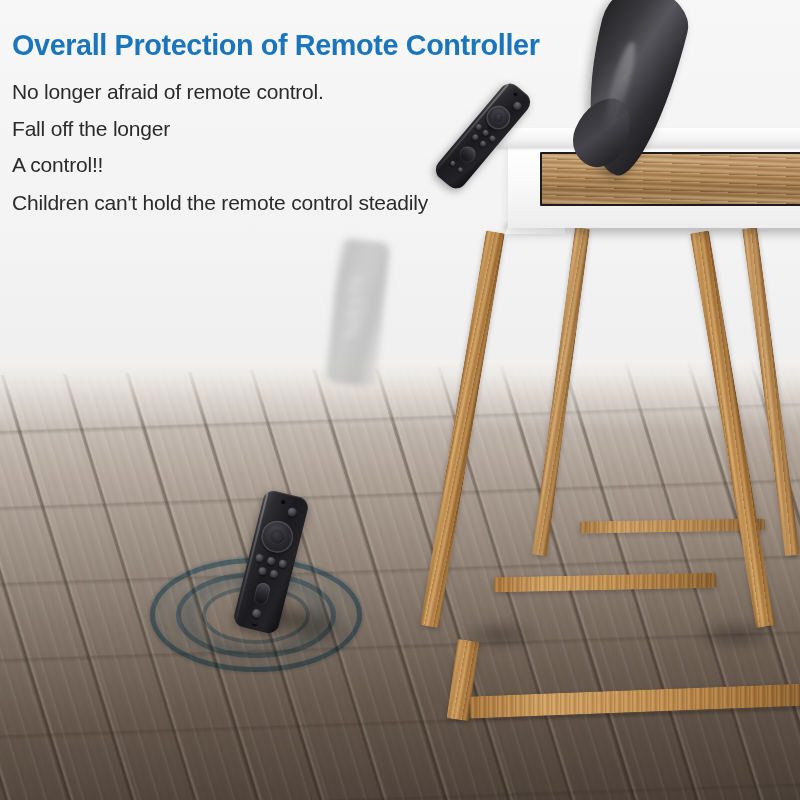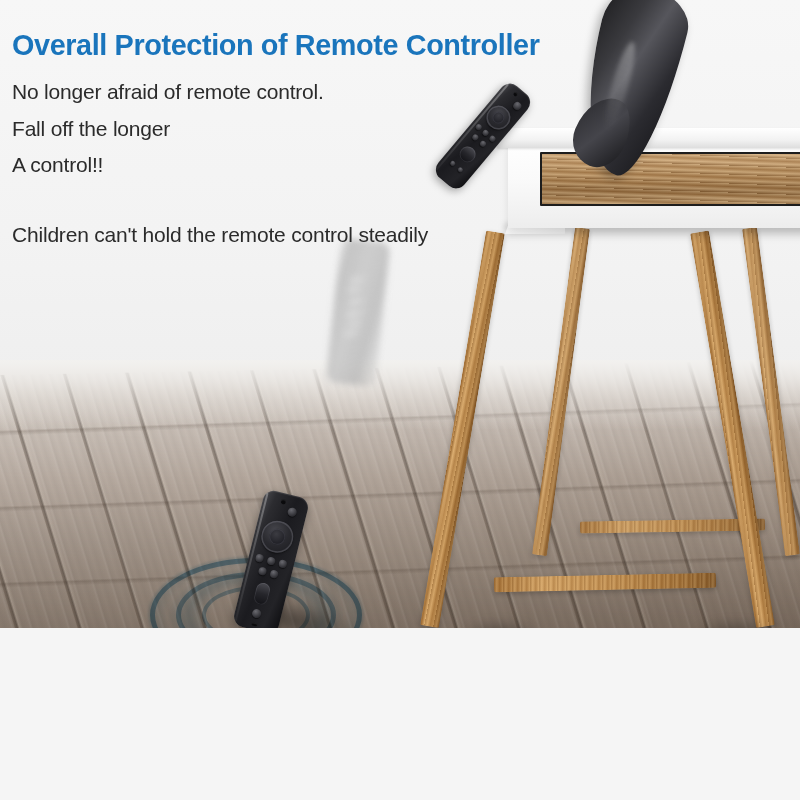--- a/index.html
+++ b/index.html
@@ -5,21 +5,21 @@
 <style>
   * { margin:0; padding:0; box-sizing:border-box; }
   html,body { width:800px; height:800px; overflow:hidden; }
   body {
     font-family:"Liberation Sans","DejaVu Sans",sans-serif;
     background:#f5f5f5;
   }
 
   #stage {
     position:relative;
-    width:800px; height:628px;
+    width:800px; height:800px;
     overflow:hidden;
     background:#fef9c3;
   }
 
   
   .wall {
     position:absolute; left:0; top:0; width:800px; height:420px;
     background:linear-gradient(180deg,#f7f7f7 0%,#f3f3f3 55%,#eeeeee 100%);
   }
 
@@ -272,21 +272,21 @@
   }
   .bodyline {
     position:absolute; left:12px;
     font-size:21px; color:#2b2b2b;
     letter-spacing:-0.2px;
     white-space:nowrap;
   }
   .bl0 { top:80px; }
   .bl1 { top:117px; }
   .bl2 { top:153px; }
-  .bl3 { top:191px;margin-top:32px; }
+  .bl3 { top:191px; }
 </style>
 </head>
 <body>
 
 <div id="stage">
 
   <div class="wall"></div>
 
   <div class="floor">
     <div class="floor-mask">

